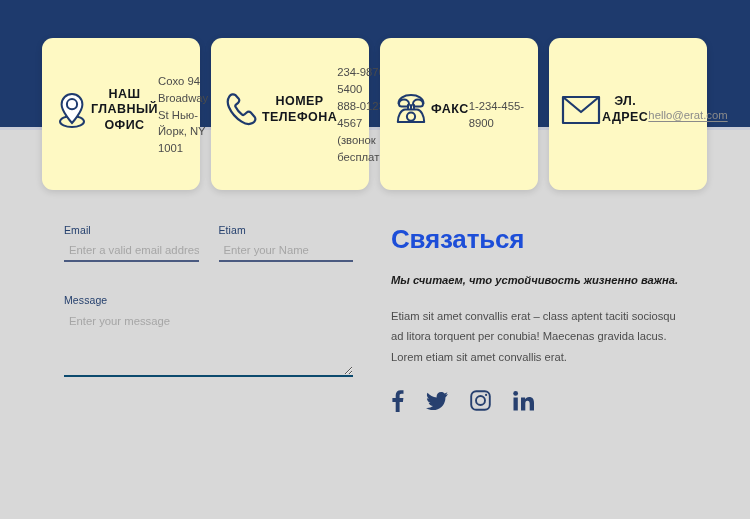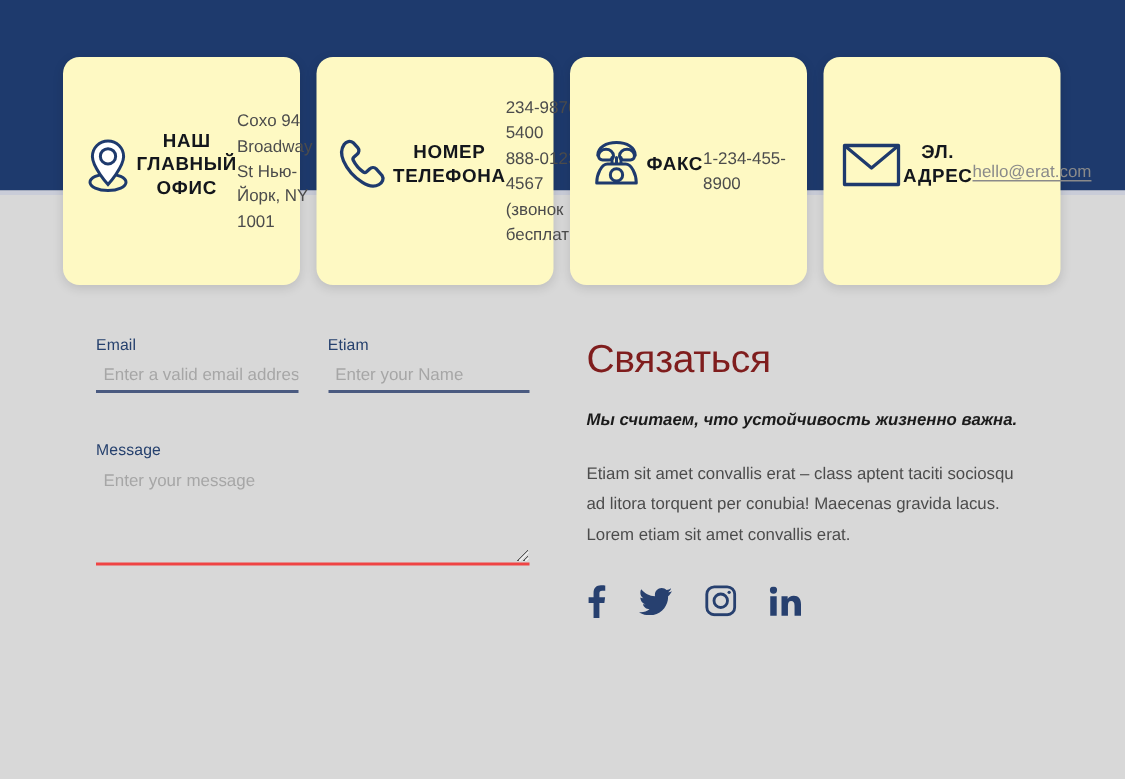--- a/index.html
+++ b/index.html
@@ -124,21 +124,21 @@
     font-size: 11.3px;
     color: #4c4c4c;
     padding: 0 0 4px 5px;
     outline: none;
     width: 100%;
     box-sizing: border-box;
   }
   .finput::placeholder { color: #a6a6a6; }
   .ftextarea {
     border: none;
-    border-bottom: 2px solid #ef4444;
+    border-bottom: 2px solid #0c4a6e;
     background: transparent;
     font-family: "Liberation Sans", sans-serif;
     font-size: 11.3px;
     color: #4c4c4c;
     padding: 0 0 4px 5px;
     outline: none;
     width: 100%;
     height: 63px;
     box-sizing: border-box;
     resize: vertical;
@@ -164,22 +164,22 @@
 
   
   .info-col {
     position: absolute;
     left: 391px;
     top: 0;
     width: 300px;
   }
   .info-title {
     font-size: 26px;
-    font-weight: normal;
-    color: #7f1d1d;
+    font-weight: bold;
+    color: #1d4ed8;
     margin: 0 0 18px 0;
     letter-spacing: -0.2px;
   }
   .info-lead {
     font-size: 11.2px;
     font-weight: bold;
     font-style: italic;
     color: #1b1b1b;
     margin: 0 0 17px 0;
     line-height: 1.4;

